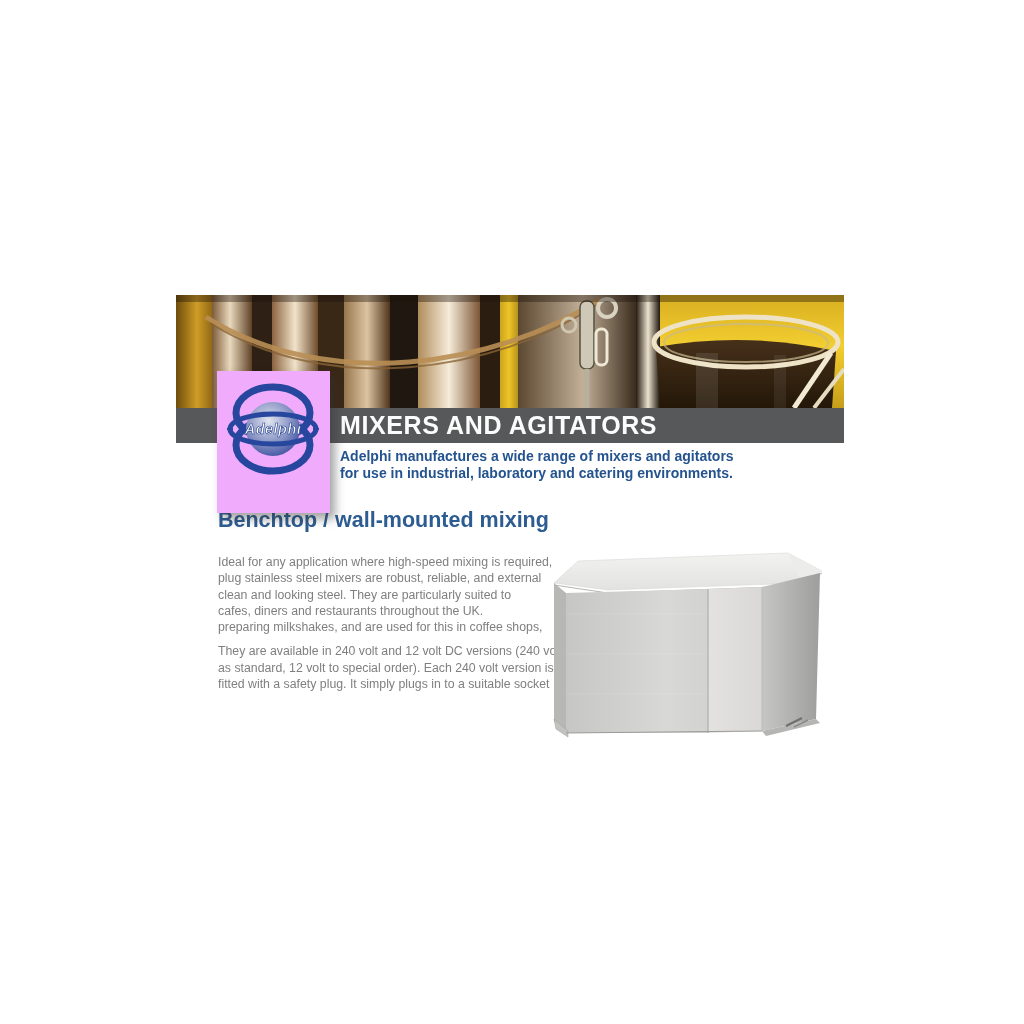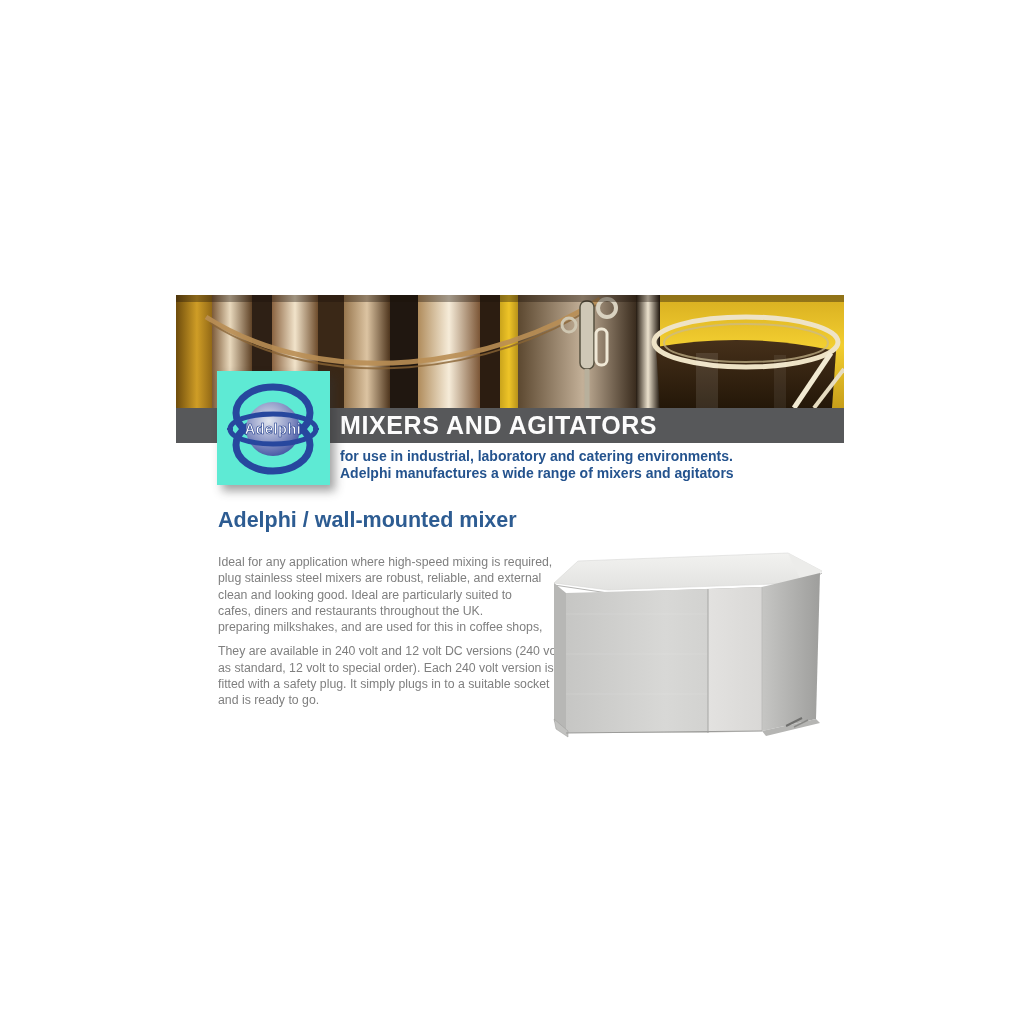--- a/index.html
+++ b/index.html
@@ -4,22 +4,22 @@
 <style>
   html,body{margin:0;padding:0;background:#ffffff;}
   body{width:1024px;height:1024px;position:relative;overflow:hidden;
        font-family:"Liberation Sans",sans-serif;}
   .content{position:absolute;left:176px;top:295px;width:668px;height:475px;}
   .hero{position:absolute;left:0;top:0;width:668px;height:148px;}
   .hero-photo{display:block;width:668px;height:113px;}
   .banner{position:absolute;left:0;top:113px;width:668px;height:35px;background:#57585a;}
   .banner h1{margin:0;padding:0 0 0 164px;line-height:35px;font-size:25px;font-weight:700;
              letter-spacing:.6px;color:#fcfcfc;white-space:nowrap;}
-  .logo-card{position:absolute;left:41px;top:76px;width:113px;height:114px;background:#5eead4;
-             box-shadow:5px 6px 9px rgba(50,50,50,.45);z-index:5;}
+  .logo-card{position:absolute;left:41px;top:76px;width:113px;height:142px;background:#f0abfc;
+             box-shadow:5px 6px 9px rgba(50,50,50,.45);z-index:5;font-style:italic;}
   .logo-card svg{display:block;width:113px;height:114px;}
   .tagline{position:absolute;left:164px;top:153px;color:#24538e;font-size:14px;font-weight:700;
            line-height:16.5px;white-space:nowrap;}
   .heading{position:absolute;left:42px;top:213px;margin:0;color:#2d5c92;font-size:21.5px;
            font-weight:700;white-space:nowrap;}
   .body-col{position:absolute;left:42px;top:259px;width:310px;color:#7f7f7f;font-size:12.3px;}
   .body-col p{margin:0;padding:0;}
   .body-col p + p{margin-top:8px;}
   .tline{display:block;line-height:16.3px;white-space:nowrap;}
   .product{position:absolute;left:374px;top:238px;width:294px;height:205px;}
@@ -142,39 +142,38 @@
       <ellipse cx="56" cy="74" rx="37" ry="26" fill="none" stroke="#27479e" stroke-width="7"></ellipse>
       <circle cx="56" cy="58" r="27" fill="url(#gSphere)"></circle>
       <ellipse cx="56" cy="58" rx="43" ry="15" fill="none" stroke="#27479e" stroke-width="5"></ellipse>
       <line x1="10" y1="58" x2="16" y2="58" stroke="#27479e" stroke-width="2"></line>
       <line x1="96" y1="58" x2="102" y2="58" stroke="#27479e" stroke-width="2"></line>
       <text x="56" y="63" text-anchor="middle" font-size="14.5" font-weight="bold" font-family="Liberation Sans, sans-serif" fill="#ffffff" stroke="#1d3a8c" stroke-width="0.6" letter-spacing="0.5">Adelphi</text>
     </svg>
   </div>
 
   <div class="tagline">
+    <div>Adelphi manufactures a wide range of mixers and agitators</div>
     <div>for use in industrial, laboratory and catering environments.</div>
-    <div>Adelphi manufactures a wide range of mixers and agitators</div>
-  </div>
-
-  <h2 class="heading">Adelphi / wall-mounted mixer</h2>
+  </div>
+
+  <h2 class="heading">Benchtop / wall-mounted mixing</h2>
 
   <div class="body-col">
     <p>
       <span class="tline">Ideal for any application where high-speed mixing is required,</span>
       <span class="tline">plug stainless steel mixers are robust, reliable, and external</span>
-      <span class="tline">clean and looking good. Ideal are particularly suited to</span>
+      <span class="tline">clean and looking steel. They are particularly suited to</span>
       <span class="tline">cafes, diners and restaurants throughout the UK.</span>
       <span class="tline">preparing milkshakes, and are used for this in coffee shops,</span>
     </p>
     <p>
       <span class="tline">They are available in 240 volt and 12 volt DC versions (240 volt</span>
       <span class="tline">as standard, 12 volt to special order). Each 240 volt version is</span>
       <span class="tline">fitted with a safety plug. It simply plugs in to a suitable socket</span>
-      <span class="tline">and is ready to go.</span>
     </p>
   </div>
 
   <div class="product">
     <svg viewBox="0 0 294 205">
       <defs>
         <linearGradient id="bTop" x1="0" y1="0" x2="0" y2="1">
           <stop offset="0" stop-color="#f2f2f0"></stop>
             <stop offset="1" stop-color="#e2e2e0"></stop>
         </linearGradient>

